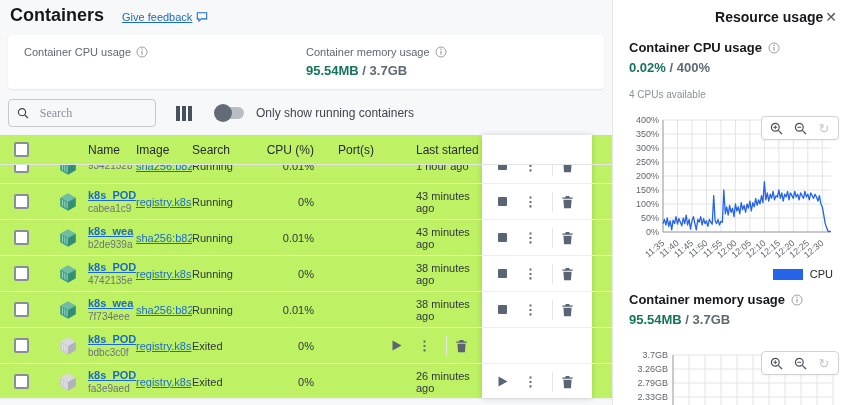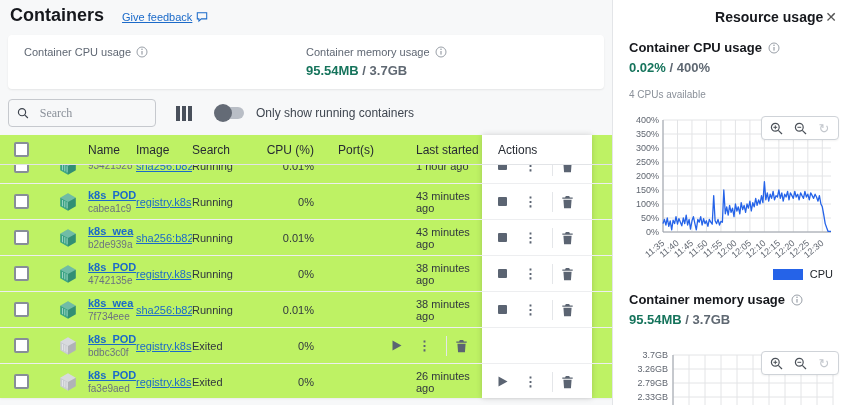--- a/index.html
+++ b/index.html
@@ -160,21 +160,20 @@
       <div class="hcell">
           <input type="checkbox" style="">
         </div>
       <div class="hcell"></div>
       <div class="hcell">Name</div>
       <div class="hcell">Image</div>
       <div class="hcell">Search</div>
       <div class="hcell hdr-cpu">CPU (%)</div>
       <div class="hcell hdr-ports">Port(s)</div>
       <div class="hcell hdr-last">Last started</div>
-      <div class="hcell hdr-actions">Actions</div>
     </div>
     <div class="rows-viewport">
         <div class="tgrid trow">
       <div>
             <input type="checkbox" style="">
           </div>
       <div class="icon-cell">
         <svg width="22" height="22" viewBox="0 0 24 24">
           <path class="cube-body" d="M12 2.5l8.5 4.75v9.5L12 21.5l-8.5-4.75v-9.5z" fill="#3aa384"></path>
           <path d="M12 2.5l8.5 4.75L12 12 3.5 7.25z" fill="rgba(255,255,255,.28)"></path>

